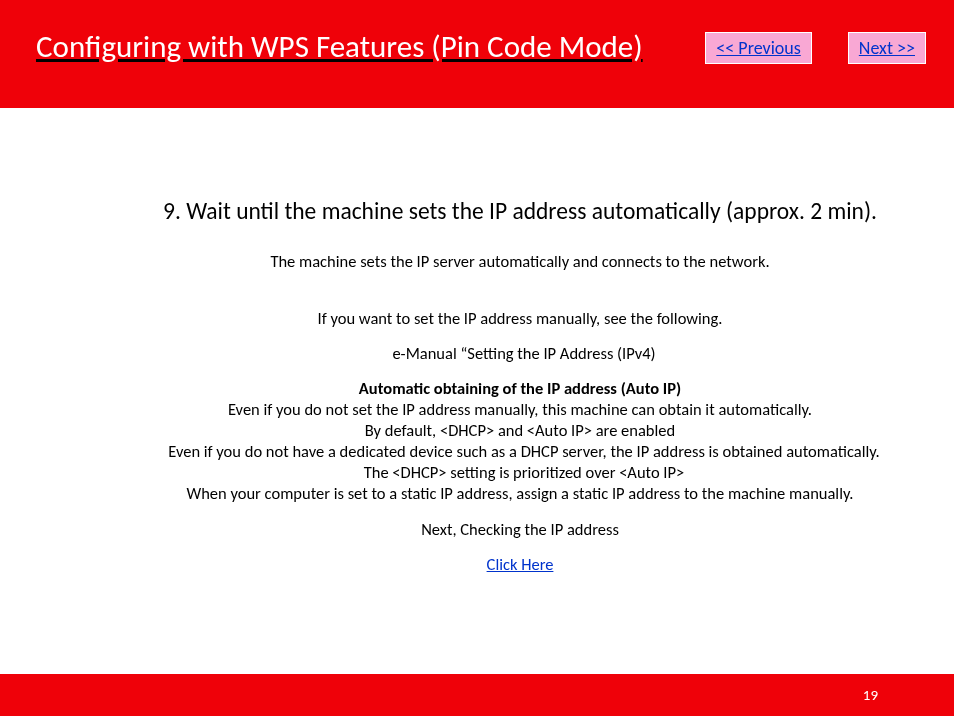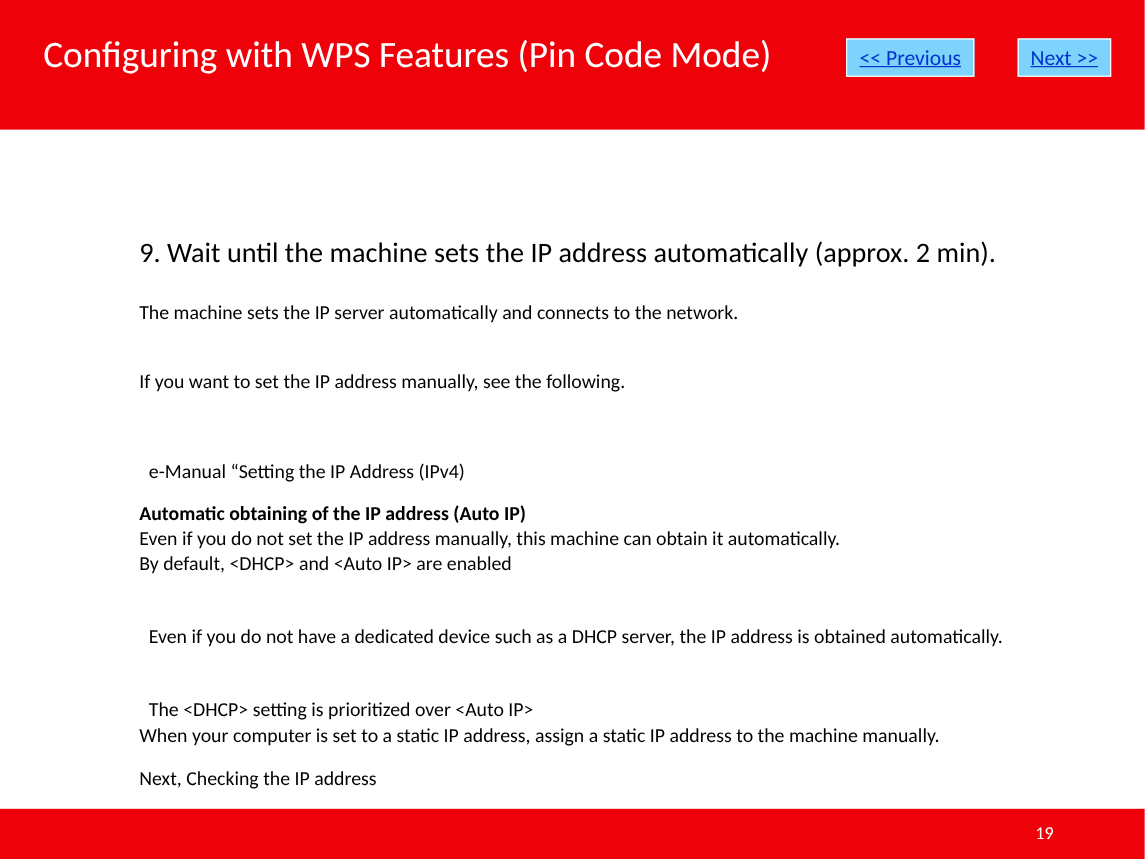--- a/index.html
+++ b/index.html
@@ -12,61 +12,63 @@
     background: #ffffff;
     position: relative;
   }
   .header {
     background: #ef0109;
     height: 108px;
     position: relative;
     display: flex;
     align-items: center;
     padding-left: 36px;
+    text-decoration: underline;
   }
   .page-title {
     color: #ffffff;
     font-size: 31px;
     font-weight: 300;
     margin-top: -16px;
   }
   .nav-buttons {
     position: absolute;
     top: 32px;
     right: 28px;
     display: flex;
     gap: 36px;
   }
   .nav-btn {
-    background: #7dd3fc;
+    background: #f9a8d4;
     color: #0033cc;
     font-size: 18px;
     text-decoration: underline;
     padding: 4px 10px;
     border: 1px solid #ffffff;
     cursor: pointer;
     font-family: inherit;
   }
   .content {
     padding: 88px 30px 0 116px;
+    text-align: center;
   }
   .step-heading {
     font-size: 23.5px;
     font-weight: 400;
     color: #000000;
     line-height: 1.3;
     margin-bottom: 24px;
   }
   .body-text {
     font-size: 16.5px;
     color: #000000;
     line-height: 1.28;
   }
   .gap { margin-bottom: 18px; }
-  .indent { padding-left: 8px; margin-top: 40px; }
+  .indent { padding-left: 8px; }
   .bold { font-weight: 700; }
   .link {
     color: #0033cc;
     text-decoration: underline;
     cursor: pointer;
     font-size: 16.5px;
   }
   .footer {
     position: absolute;
     bottom: 0;

